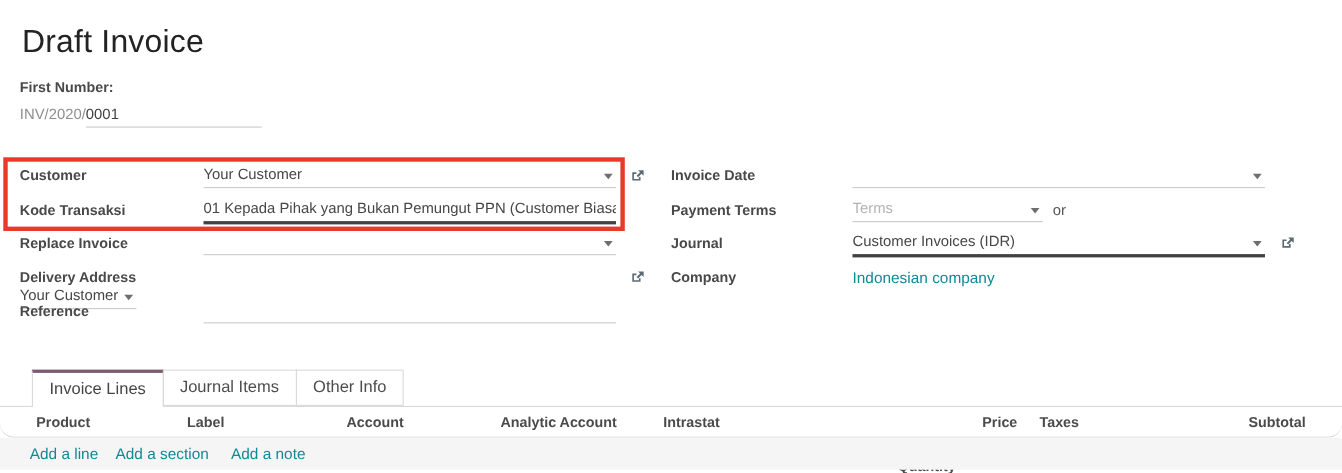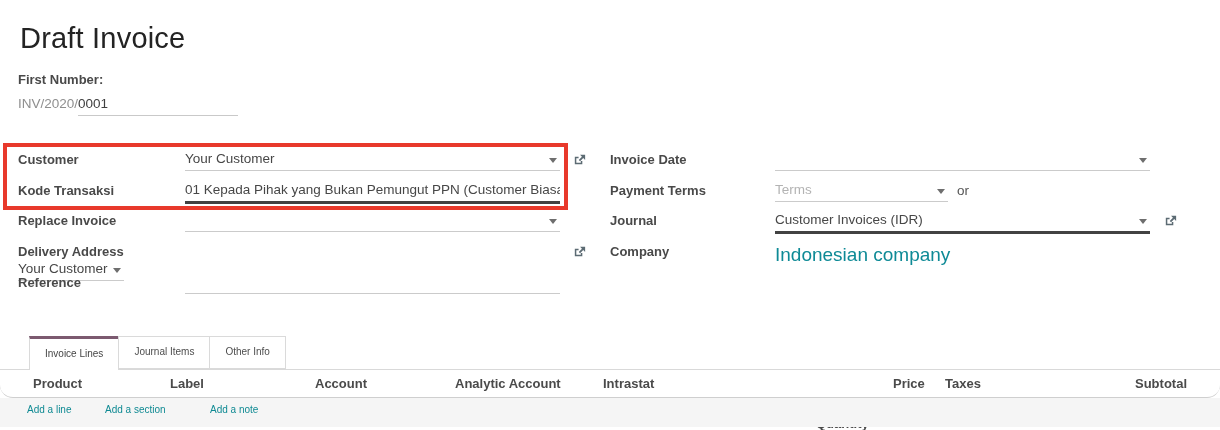--- a/index.html
+++ b/index.html
@@ -21,48 +21,48 @@
   .flabel.rw { width:165px; }
   .fval { position:relative; flex:1 1 auto; height:22px; border-bottom:1px solid #cbcbcb;
           font-size:13.5px; color:#474747; white-space:nowrap; overflow:hidden; padding:2px 16px 0 0; }
   .fval.focused { border-bottom:3px solid #424242; height:24px; }
   .fval.nopad { padding-right:0; }
   .placeholder { color:#b3b3b3; }
   .caret { position:absolute; right:3px; top:9px; width:0; height:0;
            border-left:4.5px solid transparent; border-right:4.5px solid transparent; border-top:5px solid #6e6e6e; }
   .ext { position:absolute; left:calc(100% + 12px); top:3px; width:15px; height:15px; }
   .ext svg { display:block; }
-  .link-text { font-size:19px; color:#0e8a96; padding-top:3px; }
+  .link-text { font-size:14px; color:#0e8a96; padding-top:3px; }
   .or-sep { font-size:13.5px; color:#555; padding:3px 10px 0 9px; flex:none; }
   .pt-terms { flex:none; width:173px; }
   .pt-date  { flex:1 1 auto; }
 
   
   .highlight-box { position:absolute; left:3px; top:143px; width:565px; height:67px;
                    border:4px solid #e8392b; z-index:6; pointer-events:none; }
 
   
   .tabstrip { position:absolute; left:0; top:336px; width:1220px; height:34px; display:flex; align-items:stretch;
               border-bottom:1px solid #d9d9d9; }
-  .tab { font-size:10px; color:#4d4d4d; line-height:30px; padding:0 15px; background:transparent;
+  .tab { font-size:15px; color:#4d4d4d; line-height:30px; padding:0 15px; background:transparent;
          border:1px solid #dadada; margin-left:-1px; cursor:default; }
   .tabstrip .spacer-lead { width:20px; border:none; flex:none; }
   .tab.active { background:#fff; border-top:3px solid #7c5a70; border-bottom:none; margin-bottom:-1px;
                 margin-left:0; line-height:29px; color:#454545; }
   .tabstrip .filler { flex:1 1 auto; border:none; border-bottom:none; margin-bottom:-1px; }
 
   
   .grid-head { position:absolute; left:0; top:371px; width:1220px; height:27px; border-bottom:1px solid #cfcfcf; background:#fff;border-radius:13px; }
   .col { position:absolute; top:5px; font-size:13px; font-weight:bold; color:#4a4a4a; white-space:nowrap; }
   .c0{left:33px;} .c1{left:170px;} .c2{left:315px;} .c3{left:455px;} .c4{left:603px;}
   .c5{left:816px;margin-top:40px;} .c6{left:893px;} .c7{left:945px;} .c8{left:1135px;}
 
   
   .add-strip { position:absolute; left:0; top:398px; width:1220px; height:29px; background:#f5f5f5; }
-  .add-link { position:absolute; top:6px; font-size:10px; color:#0f8a93; cursor:pointer; }
+  .add-link { position:absolute; top:6px; font-size:14px; color:#0f8a93; cursor:pointer; }
   .al0{left:27px;} .al1{left:105px;} .al2{left:210px;}
 </style>
 </head>
 <body>
 
 <div class="page">
 
   <div class="title">Draft Invoice</div>
   <div class="first-number-label">First Number:</div>
   <div class="sequence">

